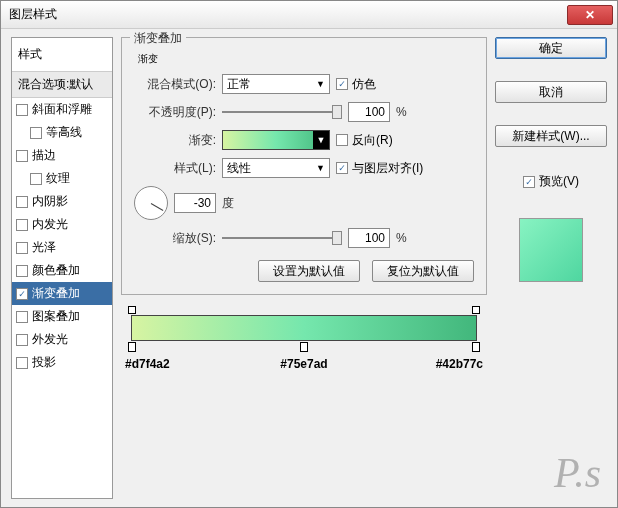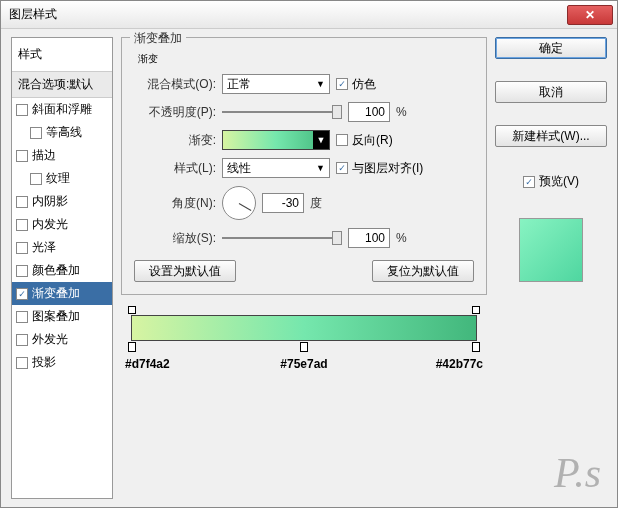--- a/index.html
+++ b/index.html
@@ -155,37 +155,36 @@
               <span>线性</span>
               <span class="arr">▼</span>
             </div>
             <label class="chk">
               <span class="cb">✓</span>
               <span>与图层对齐(I)</span>
             </label>
           </div>
 
           <div class="row">
-            <span class="lbl">角度(N):</span>
             <div class="angle-dial"></div>
             <div class="num">-30</div>
             <span class="pct">度</span>
           </div>
 
           <div class="row">
             <span class="lbl">缩放(S):</span>
             <div class="slider">
               <div class="slider-track"></div>
                 <div class="slider-thumb" style="right:0"></div>
             </div>
             <div class="num">100</div>
             <span class="pct">%</span>
           </div>
 
-          <div class="row" style="justify-content:space-between;margin-top:12px;gap:12px">
+          <div class="row" style="justify-content:flex-end;margin-top:12px;gap:12px">
             <div class="btn">设置为默认值</div>
             <div class="btn">复位为默认值</div>
           </div>
         </div>
       </div>
 
       <div class="grad-editor">
         <div class="stop-top" style="left:-3px"></div>
         <div class="stop-top" style="right:-3px"></div>
         <div class="grad-bar"></div>

